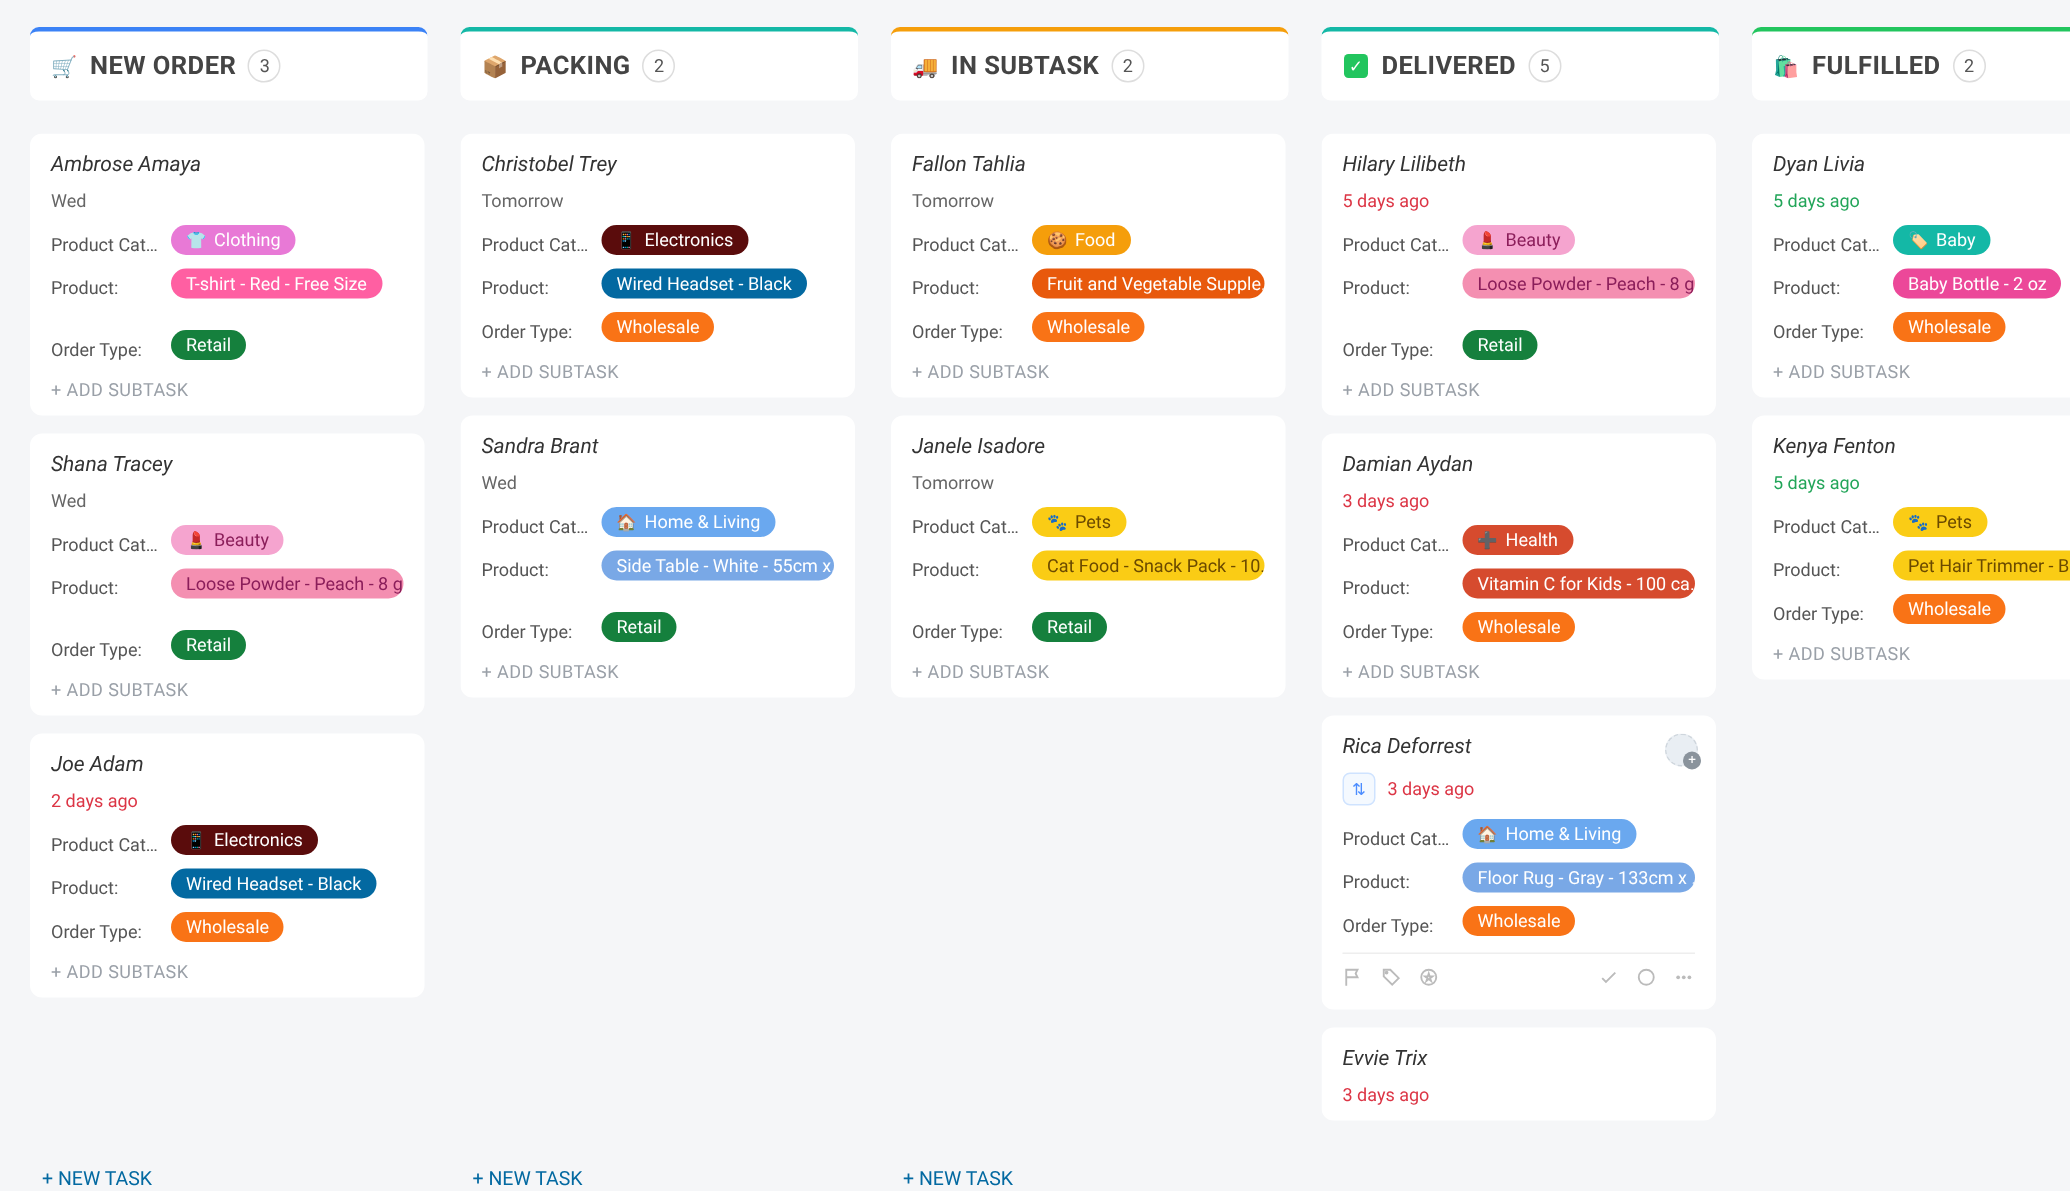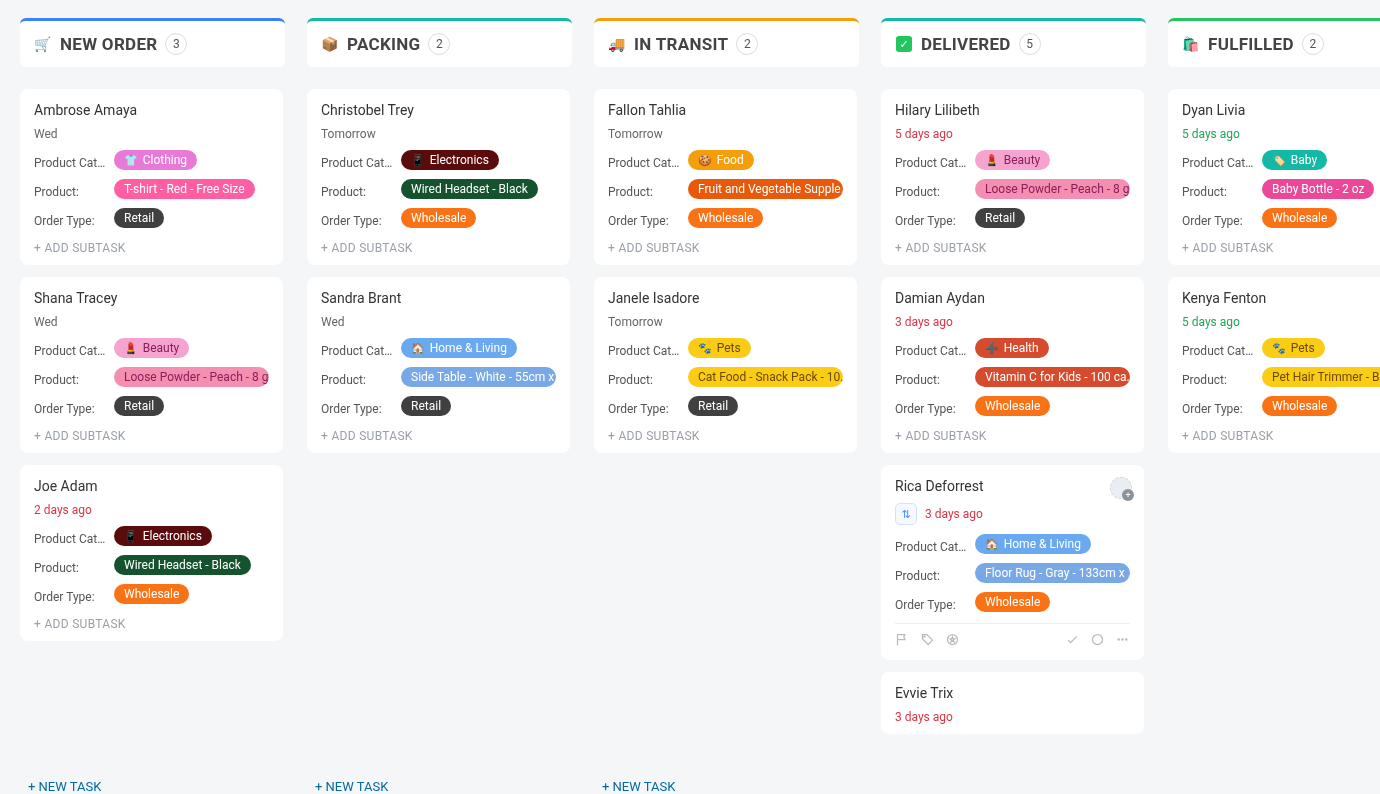--- a/index.html
+++ b/index.html
@@ -75,20 +75,21 @@
     border-radius:8px;
     padding:13px 14px 10px 14px;
     display:flex;
     flex-direction:column;
     gap:9px;
     position:relative;
   }
   .card .name {
     font-size:14px;
     color:#333;
+    font-style:italic;
   }
   .card .dateline {
     font-size:12px;
     color:#666;
     display:flex;
     align-items:center;
     gap:8px;
   }
   .dateline.overdue { color:#dc3545; }
   .dateline.green { color:#22a559; }
@@ -173,31 +174,31 @@
   .bg-clothing { background:#e879d6; }
   .bg-electronics { background:#5a0c0c; }
   .bg-beauty { background:#f5a4cf; color:#8b1e5a !important; }
   .bg-food { background:#f59e0b; }
   .bg-home { background:#6aa8ef; }
   .bg-pets { background:#facc15; color:#6b4a00 !important; }
   .bg-health { background:#d64b2e; }
   .bg-baby { background:#14b8a6; }
 
   .bg-tshirt { background:#ff5fa2; }
-  .bg-headset { background:#14532d; }
+  .bg-headset { background:#0369a1; }
   .bg-powder { background:#f48fb1; color:#8b1e5a !important; }
   .bg-fruit { background:#e8590c; }
   .bg-sidetable { background:#79a8e6; }
   .bg-catfood { background:#facc15; color:#6b4a00 !important; }
   .bg-vitaminc { background:#d64b2e; }
   .bg-bottle { background:#ec4899; }
   .bg-floorrug { background:#79a8e6; }
   .bg-pettrim { background:#facc15; color:#6b4a00 !important; }
 
-  .bg-retail { background:#404040; }
+  .bg-retail { background:#15803d;margin-top:12px; }
   .bg-wholesale { background:#f97316; }
 
   .check-box {
     width:16px;height:16px;border-radius:3px;background:#22c55e;
     display:flex;align-items:center;justify-content:center;color:#fff;font-size:11px;
   }
 </style>
 </head>
 <body>
 
@@ -328,21 +329,21 @@
             <span class="pill bg-retail">Retail</span>
           </div>
           <div class="add-subtask">+ ADD SUBTASK</div>
         </div>
       </div>
       <div class="new-task">+ NEW TASK</div>
     </div>
     <div class="column col-intransit">
       <div class="col-header">
         <span class="hicon">🚚</span>
-        <span class="title">IN TRANSIT</span>
+        <span class="title">IN SUBTASK</span>
         <span class="count">2</span>
       </div>
       <div class="cards">
         <div class="card">
           <div class="name">Fallon Tahlia</div>
           <div class="dateline ">
             <span>Tomorrow</span>
           </div>
           <div class="row">
             <span class="label">Product Cat...</span>

